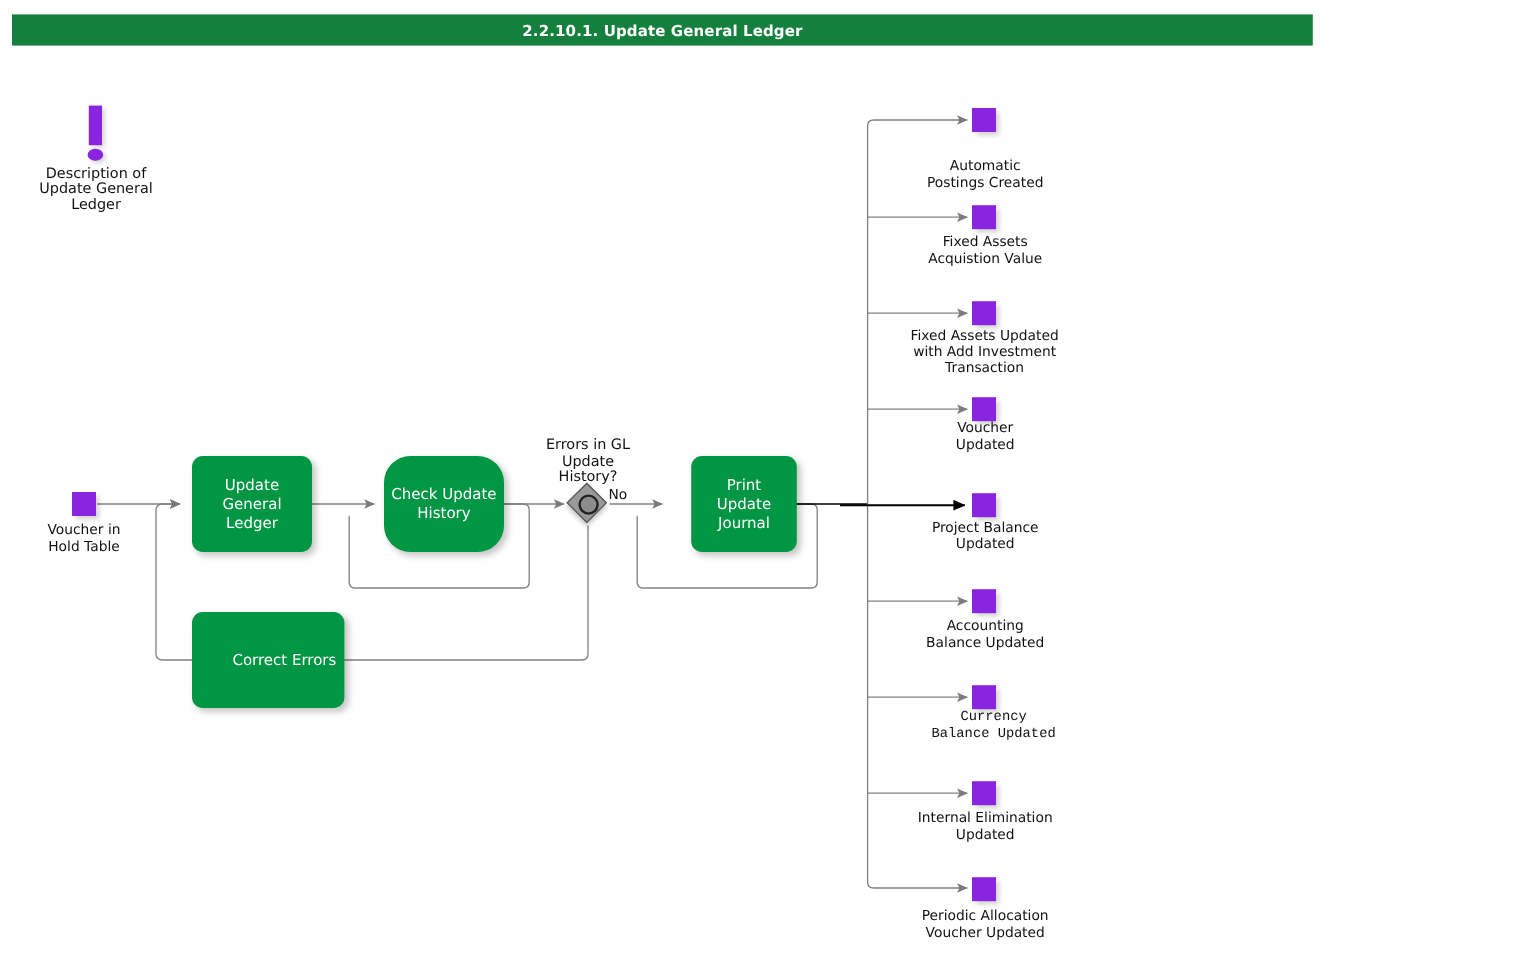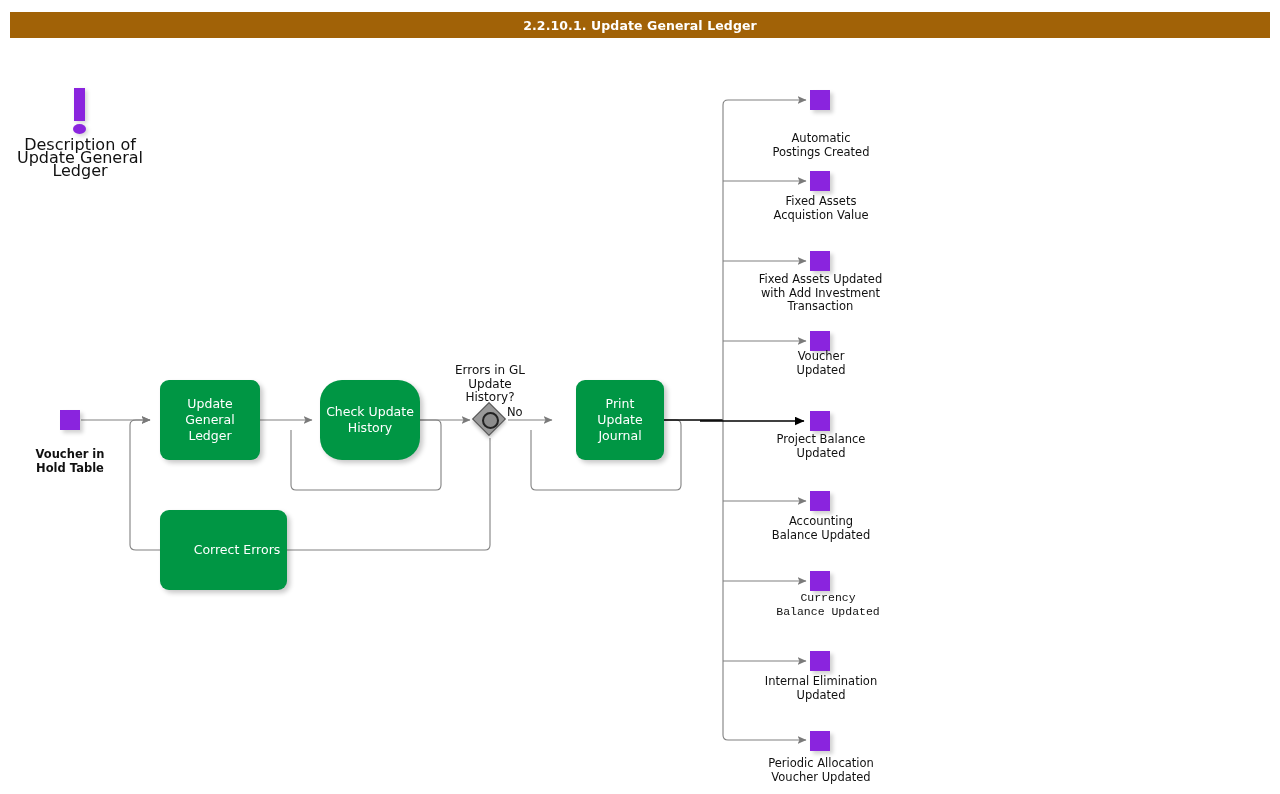--- a/index.html
+++ b/index.html
@@ -14,23 +14,23 @@
     overflow: hidden;
     font-family: "DejaVu Sans", sans-serif;
     color: #1a1a1a;
   }
 
   
   #title-bar {
     position: absolute;
     left: 10px;
     top: 12px;
-    width: 1260px;
+    width: 1084px;
     height: 26px;
-    background: #a16207;
+    background: #15803d;
     display: flex;
     align-items: center;
     justify-content: center;
   }
   #title-bar .title-text {
     color: #ffffff;
     font-size: 12.5px;
     font-weight: bold;
     letter-spacing: 0.1px;
     font-family: "DejaVu Sans", sans-serif;
@@ -159,21 +159,21 @@
     border-radius: 50%;
     background: #8A24DE;
     box-shadow: 2px 2px 4px rgba(0,0,0,0.18);
   }
   #annotation-description .anno-caption {
     position: absolute;
     left: -12px;
     top: 50px;
     width: 144px;
     text-align: center;
-    font-size: 16px;
+    font-size: 12px;
     line-height: 13px;
     color: #111111;
     white-space: pre-line;
     font-family: "DejaVu Sans", sans-serif;
   }
 </style>
 </head>
 <body>
 
 <div id="title-bar">
@@ -236,21 +236,21 @@
 
   <div id="annotation-description">
     <div class="bang-bar"></div>
     <div class="bang-dot"></div>
     <div class="anno-caption">Description of
 Update General
 Ledger</div>
   </div>
 
   <div class="node-square" style="left:60px; top:410px;"></div>
-  <div class="node-caption" style="left:10px; top:448px; width:120px;font-weight:bold;">Voucher in
+  <div class="node-caption" style="left:10px; top:435px; width:120px;">Voucher in
 Hold Table</div>
 
   <div class="task-box" style="left:160px; top:380px; width:100px; height:80px;">
     <span class="task-label">Update General
 Ledger</span>
   </div>
 
   <div class="task-box" style="left:320px; top:380px; width:100px; height:80px;border-radius:22px;">
     <span class="task-label">Check Update
 History</span>

